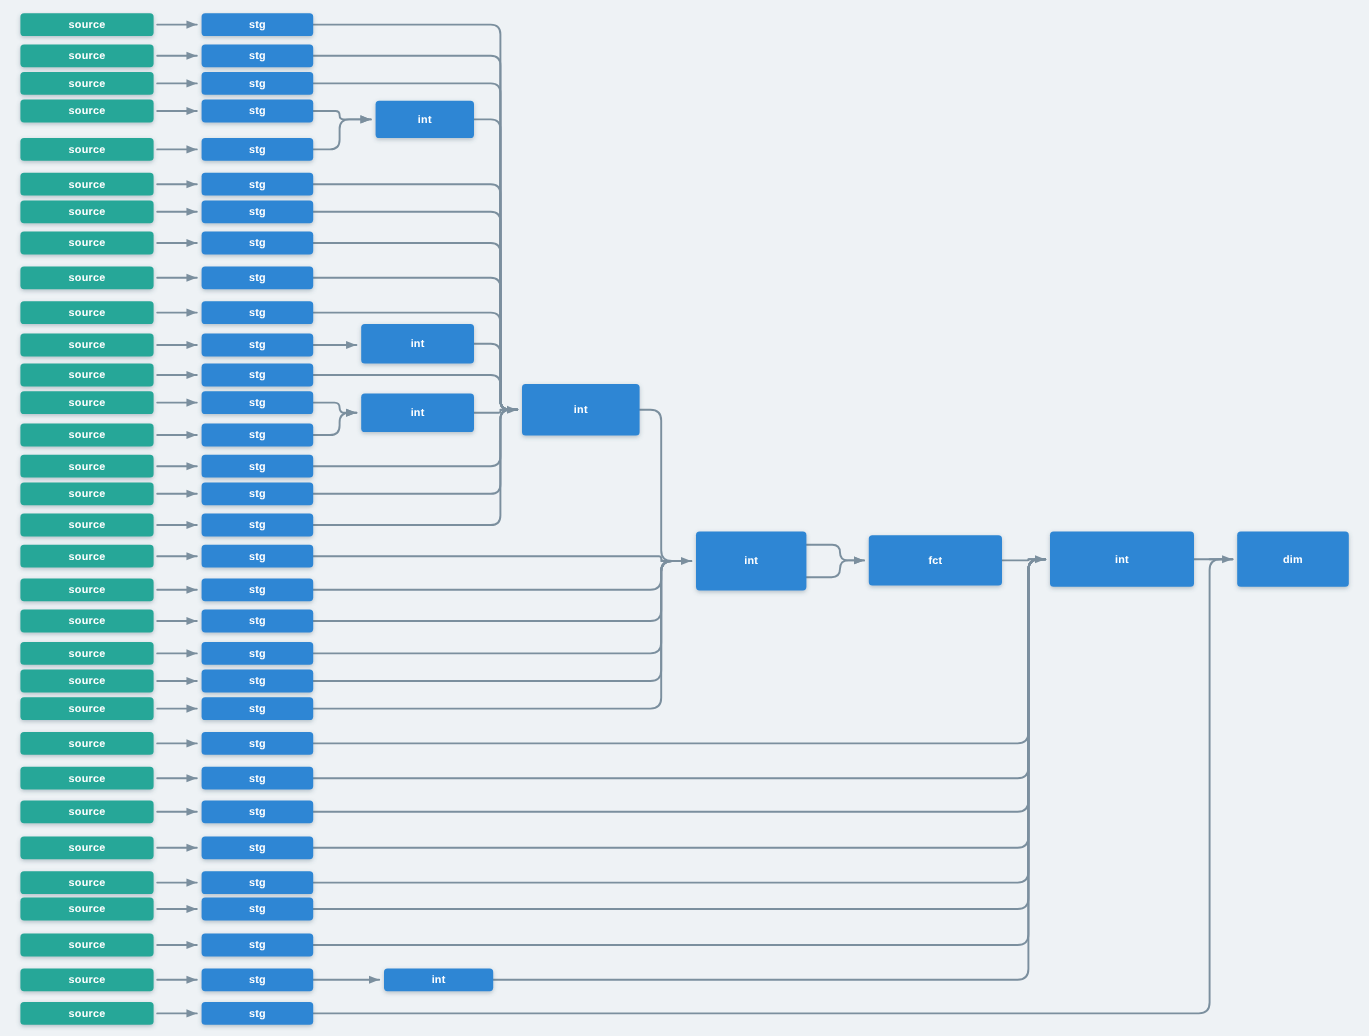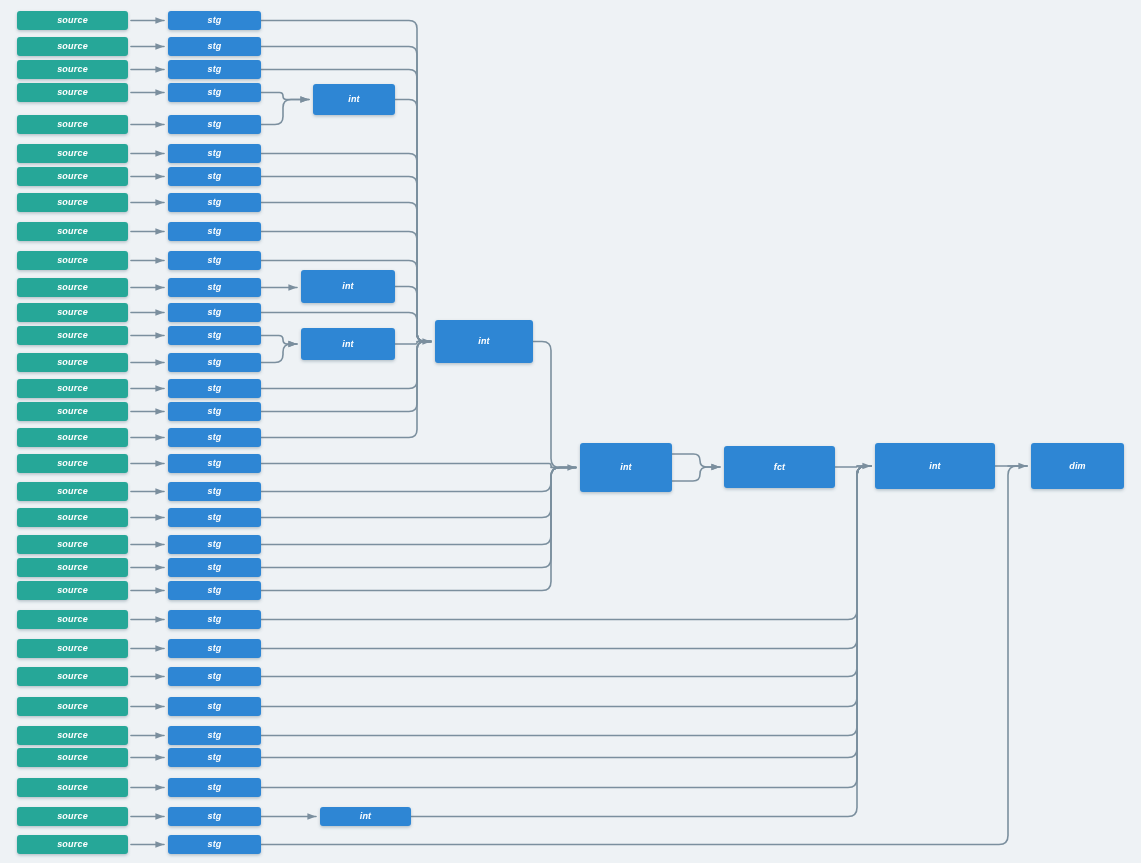--- a/index.html
+++ b/index.html
@@ -2,21 +2,21 @@
 <html><head>
 <meta charset="utf-8">
 <style>
   html,body{margin:0;padding:0;}
   body{
     width:1141px;height:863px;
     background:#eef2f5;
     font-family:"Liberation Sans", sans-serif;
     overflow:hidden;
   }
-  #canvas{position:relative;width:1141px;height:863px;font-style:italic;}
+  #canvas{position:relative;width:1141px;height:863px;}
   svg{position:absolute;inset:0;width:1141px;height:863px;display:block;}
   .edge{fill:none;stroke:#7b8f9e;stroke-width:1.6;stroke-linejoin:round;stroke-linecap:round;}
   .node-rect{stroke:none;}
   .node-label{
     font-family:"Liberation Sans", sans-serif;
     fill:#ffffff;font-size:9px;font-weight:bold;
     text-anchor:middle;dominant-baseline:middle;
     letter-spacing:0.2px;
   }
 </style>

